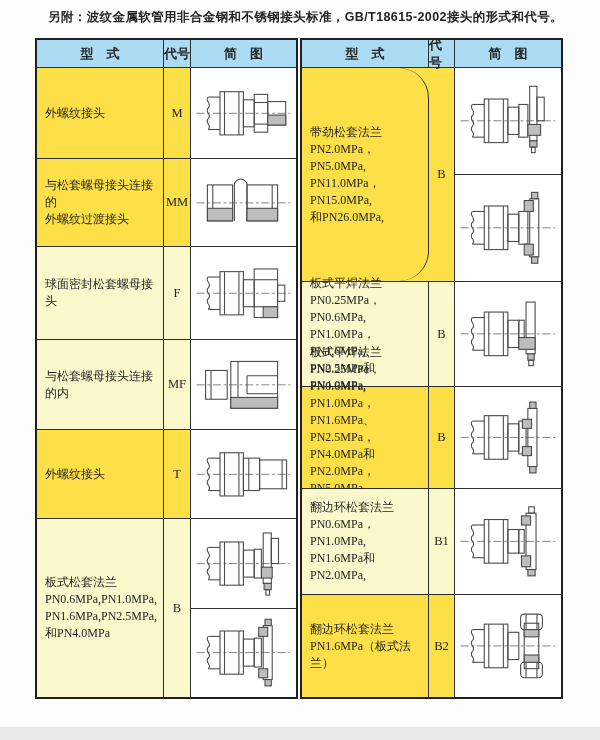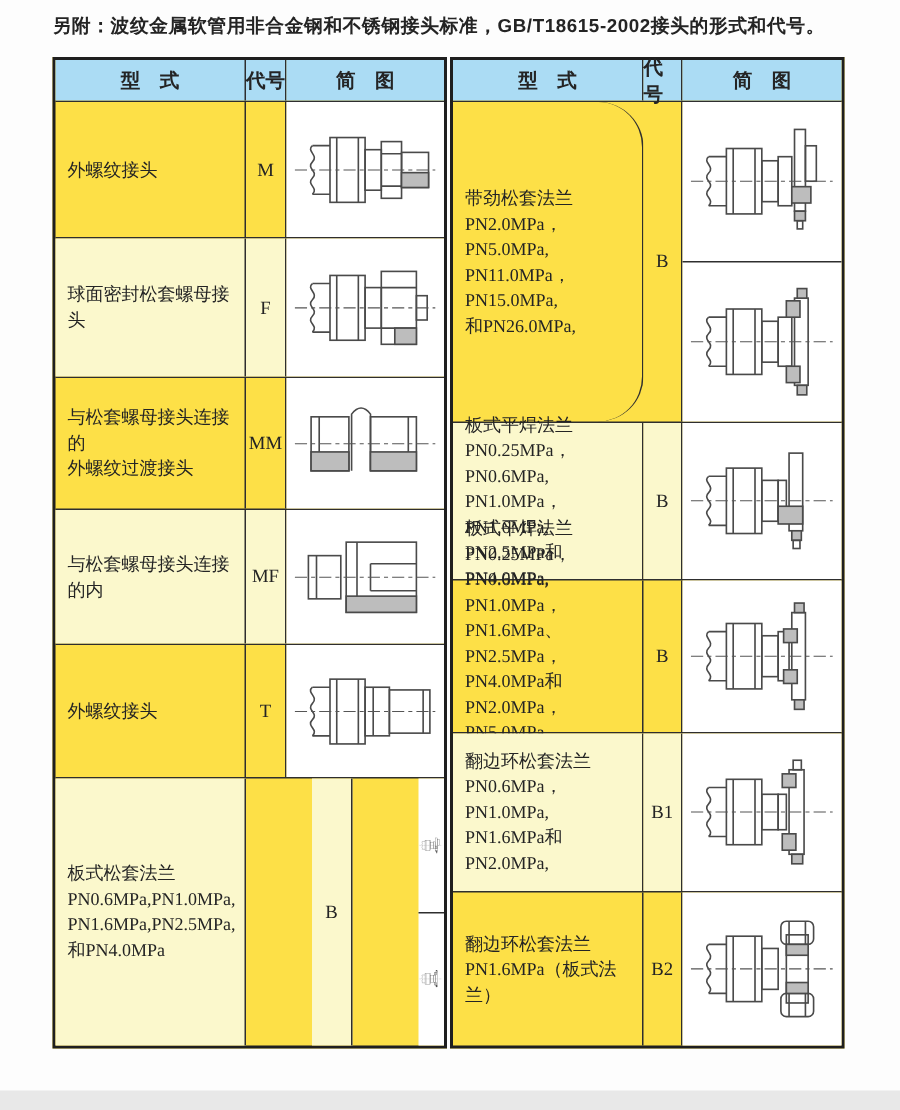--- a/index.html
+++ b/index.html
@@ -2,21 +2,21 @@
 <html style="--hdr: #abdcf4; --hl: #fbf8cc;"><head>
 <meta charset="utf-8">
 <style>
   * { box-sizing: border-box; }
   html,body { margin:0; padding:0; background:#ffffff; }
   .page {
     position:relative; width:600px; height:740px; background:#fdfdfd;
     font-family:"Liberation Serif", serif; color:#242424; overflow:hidden;
   }
   .title {
-    position:absolute; left:35px; top:9px;
+    position:absolute; left:48px; top:9px;
     font-family:"Liberation Sans", sans-serif; font-weight:bold;
     font-size:12.5px; letter-spacing:0.4px; white-space:nowrap;
   }
   .tbl { position:absolute; top:38px; border:2px solid #1f1f1f; background:#fde047; }
   #tbl0 { left:35px;  width:263px; }
   #tbl1 { left:300px; width:263px; }
   .row { display:flex; border-bottom:1px solid #2e2e2e; }
   .row:last-child { border-bottom:none; }
   .cell { border-right:1px solid #2e2e2e; }
   .cell:last-child { border-right:none; }
@@ -67,47 +67,20 @@
                 <line x1="68" y1="28" x2="83" y2="28"></line>
                 <line x1="68" y1="52" x2="83" y2="52"></line>
                 <rect x="83" y="27" width="20" height="26"></rect>
                 <rect x="83" y="42" width="20" height="11" fill="#bdbdbd"></rect>
               </g>
               <line x1="4" y1="40" x2="108" y2="40" stroke="#555" stroke-width="0.8" stroke-dasharray="9 3 3 3"></line>
             </svg>
           </div>
         </div>
       </div>
-      <div class="row hl" style="height: 93px;">
-        <div class="cell type" style="width: 127px;">
-          <div>球面密封松套螺母接头</div>
-        </div>
-        <div class="cell code" style="width: 27px;">F</div>
-        <div class="cell diag">
-          <div class="sub">
-            <svg viewBox="0 0 112 80" preserveAspectRatio="xMidYMid meet">
-              <g stroke="#4a4a4a" stroke-width="1.2" fill="none">
-                <path d="M17 22 c-5 4 5 7 0 12 c-5 5 5 7 0 12 c-5 5 5 7 0 12"></path>
-                <line x1="17" y1="22" x2="30" y2="22"></line>
-                <line x1="17" y1="58" x2="30" y2="58"></line>
-                <rect x="30" y="16" width="26" height="48"></rect>
-                <line x1="35" y1="16" x2="35" y2="64"></line>
-                <line x1="51" y1="16" x2="51" y2="64"></line>
-                <rect x="56" y="25" width="12" height="30"></rect>
-                <rect x="68" y="13" width="26" height="54"></rect>
-                <line x1="68" y1="25" x2="94" y2="25"></line>
-                <line x1="68" y1="55" x2="94" y2="55"></line>
-                <rect x="78" y="55" width="16" height="12" fill="#bdbdbd"></rect>
-                <rect x="94" y="31" width="8" height="18"></rect>
-              </g>
-              <line x1="4" y1="40" x2="108" y2="40" stroke="#555" stroke-width="0.8" stroke-dasharray="9 3 3 3"></line>
-            </svg>
-          </div>
-        </div>
-      </div>
       <div class="row" style="height: 88px;">
         <div class="cell type" style="width: 127px;">
           <div>与松套螺母接头连接的</div>
           <div>外螺纹过渡接头</div>
         </div>
         <div class="cell code" style="width: 27px;">MM</div>
         <div class="cell diag">
           <div class="sub">
             <svg viewBox="0 0 112 80" preserveAspectRatio="xMidYMid meet">
               <g stroke="#4a4a4a" stroke-width="1.2" fill="none">
@@ -117,20 +90,47 @@
                 <rect x="60" y="20" width="34" height="40"></rect>
                 <line x1="88" y1="20" x2="88" y2="60"></line>
                 <rect x="16" y="46" width="28" height="14" fill="#bdbdbd"></rect>
                 <rect x="60" y="46" width="34" height="14" fill="#bdbdbd"></rect>
               </g>
               <line x1="4" y1="40" x2="108" y2="40" stroke="#555" stroke-width="0.8" stroke-dasharray="9 3 3 3"></line>
             </svg>
           </div>
         </div>
       </div>
+      <div class="row hl" style="height: 93px;">
+        <div class="cell type" style="width: 127px;">
+          <div>球面密封松套螺母接头</div>
+        </div>
+        <div class="cell code" style="width: 27px;">F</div>
+        <div class="cell diag">
+          <div class="sub">
+            <svg viewBox="0 0 112 80" preserveAspectRatio="xMidYMid meet">
+              <g stroke="#4a4a4a" stroke-width="1.2" fill="none">
+                <path d="M17 22 c-5 4 5 7 0 12 c-5 5 5 7 0 12 c-5 5 5 7 0 12"></path>
+                <line x1="17" y1="22" x2="30" y2="22"></line>
+                <line x1="17" y1="58" x2="30" y2="58"></line>
+                <rect x="30" y="16" width="26" height="48"></rect>
+                <line x1="35" y1="16" x2="35" y2="64"></line>
+                <line x1="51" y1="16" x2="51" y2="64"></line>
+                <rect x="56" y="25" width="12" height="30"></rect>
+                <rect x="68" y="13" width="26" height="54"></rect>
+                <line x1="68" y1="25" x2="94" y2="25"></line>
+                <line x1="68" y1="55" x2="94" y2="55"></line>
+                <rect x="78" y="55" width="16" height="12" fill="#bdbdbd"></rect>
+                <rect x="94" y="31" width="8" height="18"></rect>
+              </g>
+              <line x1="4" y1="40" x2="108" y2="40" stroke="#555" stroke-width="0.8" stroke-dasharray="9 3 3 3"></line>
+            </svg>
+          </div>
+        </div>
+      </div>
       <div class="row hl" style="height: 90px;">
         <div class="cell type" style="width: 127px;">
           <div>与松套螺母接头连接的内</div>
         </div>
         <div class="cell code" style="width: 27px;">MF</div>
         <div class="cell diag">
           <div class="sub">
             <svg viewBox="0 0 112 80" preserveAspectRatio="xMidYMid meet">
               <g stroke="#4a4a4a" stroke-width="1.2" fill="none">
                 <rect x="14" y="24" width="24" height="32"></rect>
@@ -163,21 +163,21 @@
                 <rect x="56" y="22" width="18" height="36"></rect>
                 <line x1="62" y1="22" x2="62" y2="58"></line>
                 <rect x="74" y="24" width="30" height="32"></rect>
                 <line x1="99" y1="24" x2="99" y2="56"></line>
               </g>
               <line x1="4" y1="40" x2="108" y2="40" stroke="#555" stroke-width="0.8" stroke-dasharray="9 3 3 3"></line>
             </svg>
           </div>
         </div>
       </div>
-      <div class="row hl" style="height: 178px; gap: 44px;">
+      <div class="row hl" style="height: 178px;">
         <div class="cell type" style="width: 127px;">
           <div>板式松套法兰</div>
           <div>PN0.6MPa,PN1.0MPa,</div>
           <div>PN1.6MPa,PN2.5MPa,</div>
           <div>和PN4.0MPa</div>
         </div>
         <div class="cell code" style="width: 27px;">B</div>
         <div class="cell diag">
           <div class="sub">
             <svg viewBox="0 0 112 80" preserveAspectRatio="xMidYMid meet">

